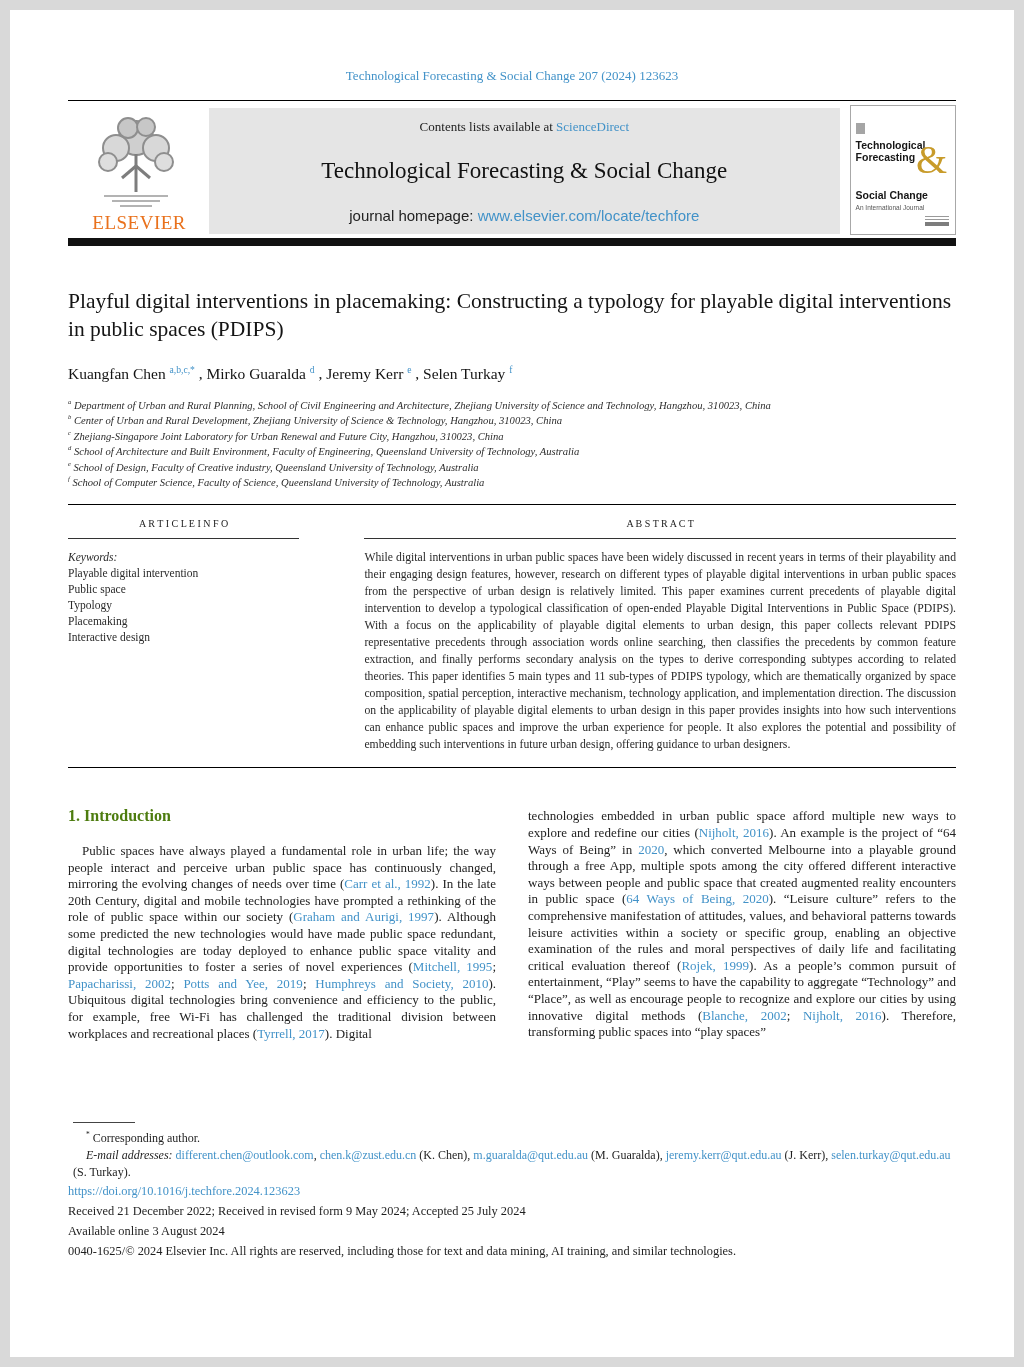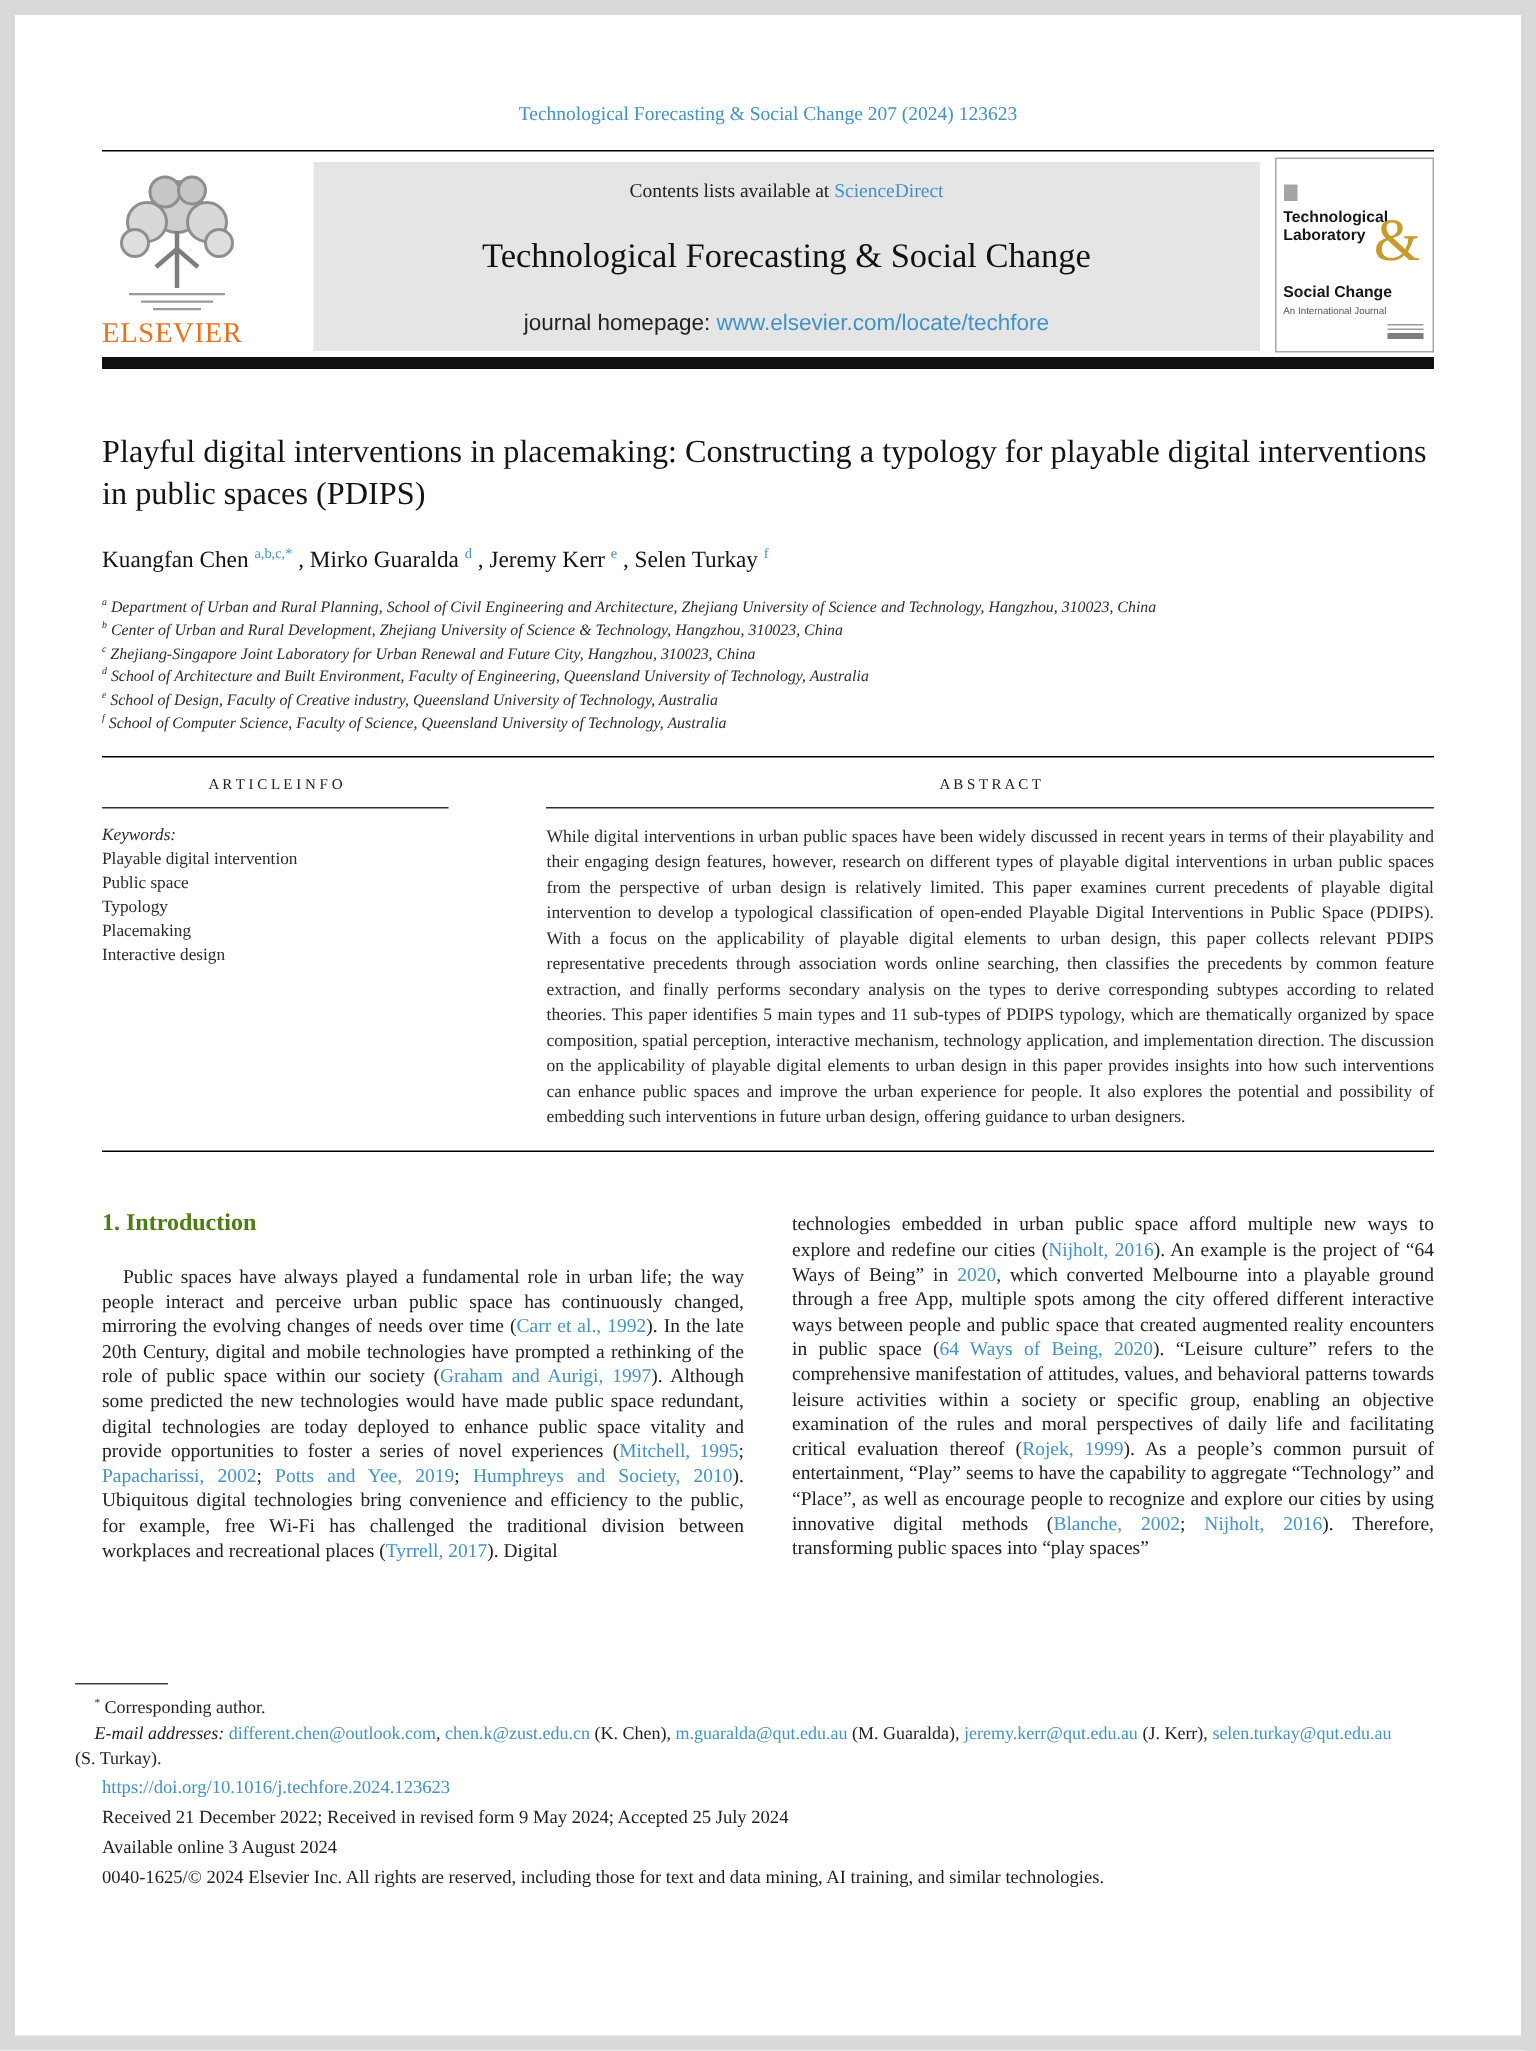--- a/index.html
+++ b/index.html
@@ -14,21 +14,21 @@
   .content{padding:0 58px;}
 
   .lnk{color:var(--link);cursor:pointer;}
   sup{font-size:62%;vertical-align:super;line-height:0;}
 
   
   .citation{margin-top:58px;text-align:center;font-size:13px;color:var(--link);}
   .top-rule{margin-top:16px;border-top:1.6px solid #000;}
 
   .masthead{margin-top:7px;display:flex;align-items:stretch;height:126px;}
-  .logo-block{width:120px;display:flex;flex-direction:column;align-items:flex-start;justify-content:flex-end;}
+  .logo-block{width:120px;display:flex;flex-direction:column;align-items:flex-end;justify-content:flex-end;}
   .logo-block svg{display:block;}
   .elsevier-word{font-size:19px;letter-spacing:.5px;color:var(--orange);font-family:"Liberation Serif",serif;margin-top:2px;}
   .mast-box{width:641px;margin-left:23px;background:#e5e5e5;display:flex;flex-direction:column;justify-content:space-between;text-align:center;padding:11px 0 10px;}
   .contents-line{font-size:13px;color:#222;}
   .mast-title{font-size:23px;color:#111;}
   .homepage-line{font-size:15px;font-family:"Liberation Sans",sans-serif;color:#222;}
   .cover{width:108px;height:130px;margin-left:10px;margin-top:-3px;border:1px solid #a8a8a8;background:#fff;position:relative;font-family:"Liberation Sans",sans-serif;padding:17px 5px;}
   .cover-crest{width:9px;height:11px;background:#8f8f8f;opacity:.8;margin-bottom:6px;}
   .cover-t1{font-size:10.5px;font-weight:bold;line-height:11.5px;color:#161616;}
   .cover-amp{position:absolute;right:8px;top:30px;font-size:40px;color:var(--gold);font-family:"Liberation Serif",serif;}
@@ -60,21 +60,21 @@
   .bottom-rule{margin-top:14px;border-top:1.2px solid #000;}
 
   
   .columns{margin-top:40px;display:flex;max-height:300px;overflow:hidden;}
   .col{width:428px;font-size:13px;line-height:16.6px;text-align:justify;color:#222;}
   .col-right{margin-left:32px;}
   .intro-heading{font-size:16px;font-weight:bold;margin-bottom:18px;color:#4d7c0f;}
   .indent{text-indent:14px;}
 
   
-  .footnote{position:absolute;left:40px;width:888px;top:1112px;font-size:12px;line-height:17px;color:#1e1e1e;}
+  .footnote{position:absolute;left:63px;width:888px;top:1112px;font-size:12px;line-height:17px;color:#1e1e1e;}
   .foot-rule{width:62px;border-top:1px solid #444;margin-bottom:7px;}
   .corresponding{text-indent:13px;}
   .emails{text-indent:13px;}
   .footer{position:absolute;left:58px;width:888px;top:1171px;font-size:12.4px;line-height:20px;color:#1e1e1e;}
 </style>
 </head>
 <body>
 
 <div class="page">
   <div class="content">
@@ -112,21 +112,21 @@
 
       <div class="mast-box">
         <div class="contents-line"><span>Contents lists available at </span><span class="lnk">ScienceDirect</span></div>
         <div class="mast-title">Technological Forecasting &amp; Social Change</div>
         <div class="homepage-line"><span>journal homepage: </span><span class="lnk">www.elsevier.com/locate/techfore</span></div>
       </div>
 
       <div class="cover">
         <div class="cover-crest"></div>
         <div class="cover-t1">Technological</div>
-        <div class="cover-t1">Laboratory</div>
+        <div class="cover-t1">Forecasting</div>
         <div class="cover-amp">&amp;</div>
         <div class="cover-t3">Social Change</div>
         <div class="cover-sub">An International Journal</div>
         <div class="cover-foot">
             <i></i>
             <i></i>
             <b></b>
           </div>
       </div>
     </div>

